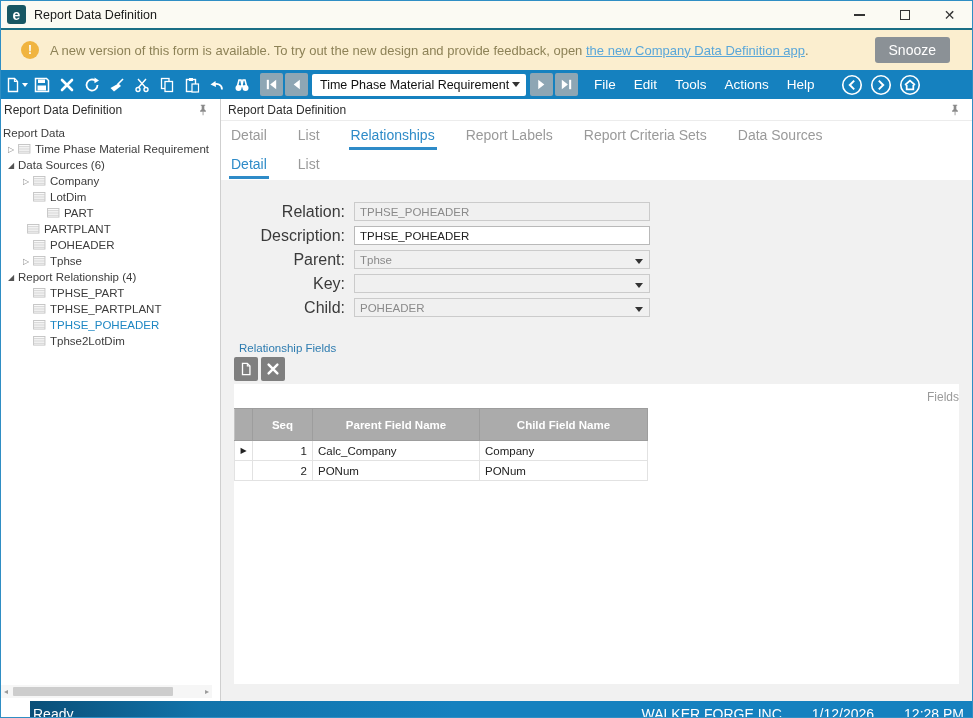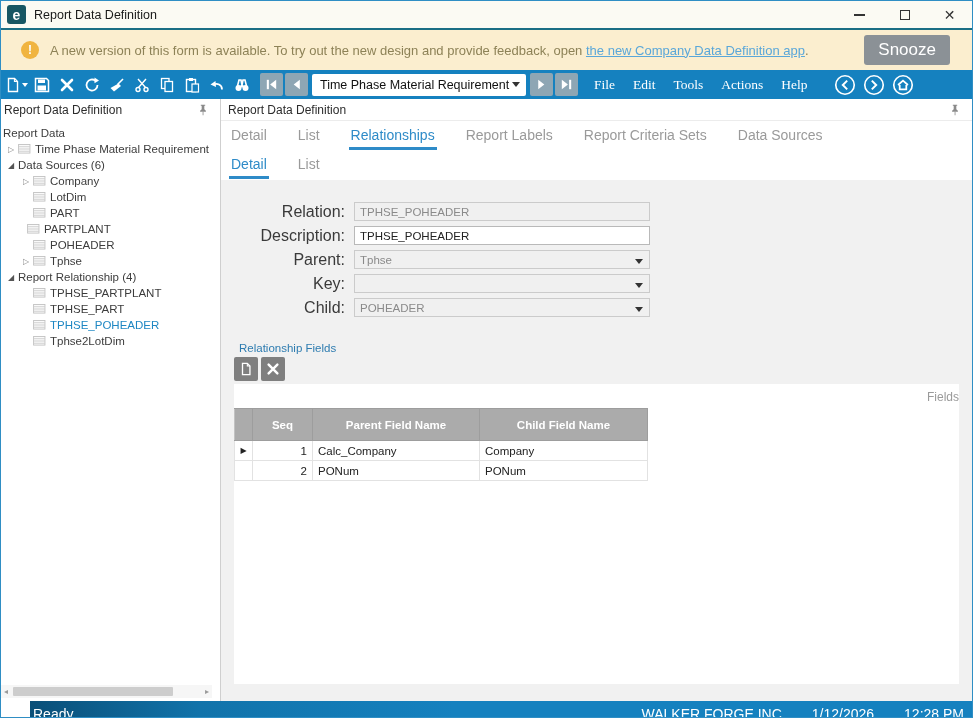--- a/index.html
+++ b/index.html
@@ -21,38 +21,38 @@
   .glyph-close { font-size:14px; color:#333; line-height:1; }
 
   
   .banner { height:40px; background:#fbeecf; display:flex; align-items:center; }
   .warn-icon { width:18px; height:18px; border-radius:50%; background:#f0b440; color:#fff;
                font-weight:bold; font-size:12px; display:flex; align-items:center;
                justify-content:center; margin-left:20px; flex:none; }
   .banner-text { margin-left:11px; font-size:13px; color:#8d8257; }
   .banner-text a { color:#5aa7d9; text-decoration:underline; cursor:pointer; }
   .snooze-btn { margin-left:auto; margin-right:22px; background:#8b9196; color:#fff;
-                font-size:17px; padding:5px 14px; border-radius:3px; border:none; cursor:pointer; }
+                font-size:14px; padding:5px 14px; border-radius:3px; border:none; cursor:pointer; }
 
   
   .toolbar { height:29px; background:#1581bf; display:flex; align-items:center; padding-left:3px; }
   .tbtn { width:25px; height:24px; display:flex; align-items:center; justify-content:center; cursor:pointer; }
   .tbtn svg { width:16px; height:16px; }
   .caret { width:0; height:0; border-left:3.5px solid transparent; border-right:3.5px solid transparent;
            border-top:4px solid #fff; margin-left:1px; }
   .navbtn { width:23px; height:23px; background:#8ea6b4; border-radius:2px; display:flex;
             align-items:center; justify-content:center; margin:0 1px; cursor:pointer; }
   .navbtn svg { width:15px; height:15px; }
   .combo { position:relative; width:214px; height:22px; background:#fff; border-radius:2px;
            display:flex; align-items:center; padding-left:8px; font-size:12.5px; color:#111;
            margin:0 3px; cursor:pointer; }
   .dd-arrow { position:absolute; right:6px; top:8px; width:0; height:0;
               border-left:4px solid transparent; border-right:4px solid transparent;
               border-top:5px solid #333; }
-  .menu-strip { display:flex; margin-left:15px;font-family:Liberation Serif, serif; }
+  .menu-strip { display:flex; margin-left:15px; }
   .menu-item { color:#fff; font-size:13.5px; margin-right:18px; cursor:pointer; }
   .nav-circles { display:flex; margin-left:8px; }
   .circle-btn { width:22px; height:22px; margin-right:7px; cursor:pointer; }
   .circle-btn svg { width:22px; height:22px; }
 
   
   .body { display:flex; height:602px; }
 
   .left-panel { width:220px; flex:none; background:#fff; border-right:1px solid #cfcfcf;
                 position:relative; }
@@ -307,21 +307,21 @@
           <div class="titem" style="padding-left: 18px; align-items: center;">
             <span class="texp"></span>
             <span class="ticon">
               <svg viewBox="0 0 14 11">
                 <rect x="0.5" y="0.5" width="12.5" height="9.5" fill="#fafafa" stroke="#c2c2c2"></rect>
                 <path d="M1 3h12M1 5.5h12M1 8h12" stroke="#cccccc" stroke-width="1"></path>
               </svg>
             </span>
             <span class="tlabel">LotDim</span>
           </div>
-          <div class="titem" style="padding-left: 18px;">
+          <div class="titem" style="padding-left: 32px;">
             <span class="texp"></span>
             <span class="ticon">
               <svg viewBox="0 0 14 11">
                 <rect x="0.5" y="0.5" width="12.5" height="9.5" fill="#fafafa" stroke="#c2c2c2"></rect>
                 <path d="M1 3h12M1 5.5h12M1 8h12" stroke="#cccccc" stroke-width="1"></path>
               </svg>
             </span>
             <span class="tlabel">PART</span>
           </div>
           <div class="titem" style="padding-left: 12px;">
@@ -359,31 +359,31 @@
             <span class="tlabel">Report Relationship (4)</span>
           </div>
           <div class="titem" style="padding-left: 18px;">
             <span class="texp"></span>
             <span class="ticon">
               <svg viewBox="0 0 14 11">
                 <rect x="0.5" y="0.5" width="12.5" height="9.5" fill="#fafafa" stroke="#c2c2c2"></rect>
                 <path d="M1 3h12M1 5.5h12M1 8h12" stroke="#cccccc" stroke-width="1"></path>
               </svg>
             </span>
+            <span class="tlabel">TPHSE_PART</span>
+          </div>
+          <div class="titem" style="padding-left: 18px;">
+            <span class="texp"></span>
+            <span class="ticon">
+              <svg viewBox="0 0 14 11">
+                <rect x="0.5" y="0.5" width="12.5" height="9.5" fill="#fafafa" stroke="#c2c2c2"></rect>
+                <path d="M1 3h12M1 5.5h12M1 8h12" stroke="#cccccc" stroke-width="1"></path>
+              </svg>
+            </span>
             <span class="tlabel">TPHSE_PARTPLANT</span>
-          </div>
-          <div class="titem" style="padding-left: 18px;">
-            <span class="texp"></span>
-            <span class="ticon">
-              <svg viewBox="0 0 14 11">
-                <rect x="0.5" y="0.5" width="12.5" height="9.5" fill="#fafafa" stroke="#c2c2c2"></rect>
-                <path d="M1 3h12M1 5.5h12M1 8h12" stroke="#cccccc" stroke-width="1"></path>
-              </svg>
-            </span>
-            <span class="tlabel">TPHSE_PART</span>
           </div>
           <div class="titem sel" style="padding-left: 18px;">
             <span class="texp"></span>
             <span class="ticon">
               <svg viewBox="0 0 14 11">
                 <rect x="0.5" y="0.5" width="12.5" height="9.5" fill="#fafafa" stroke="#c2c2c2"></rect>
                 <path d="M1 3h12M1 5.5h12M1 8h12" stroke="#cccccc" stroke-width="1"></path>
               </svg>
             </span>
             <span class="tlabel">TPHSE_POHEADER</span>

